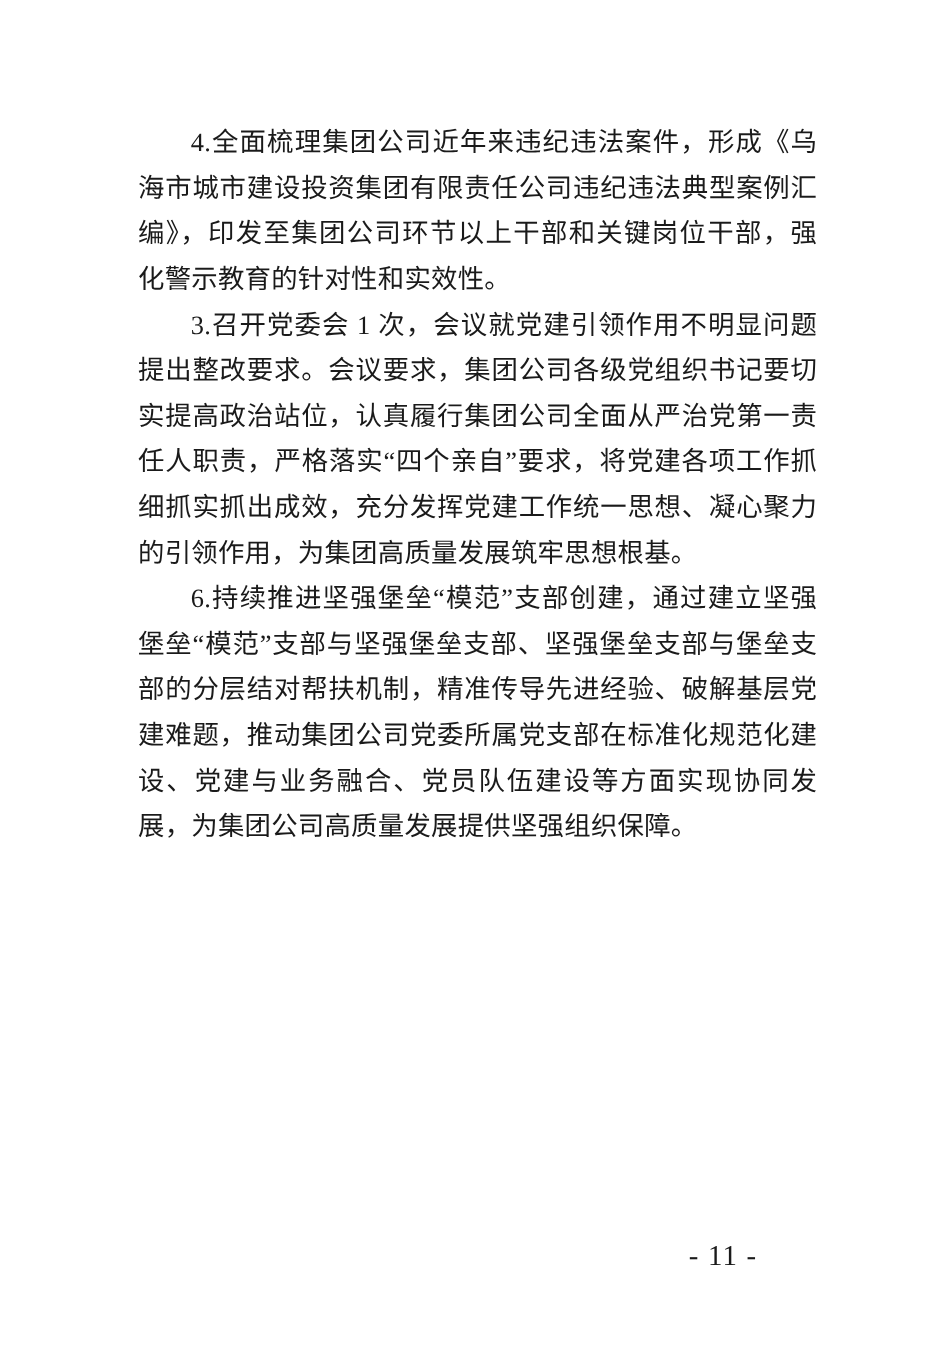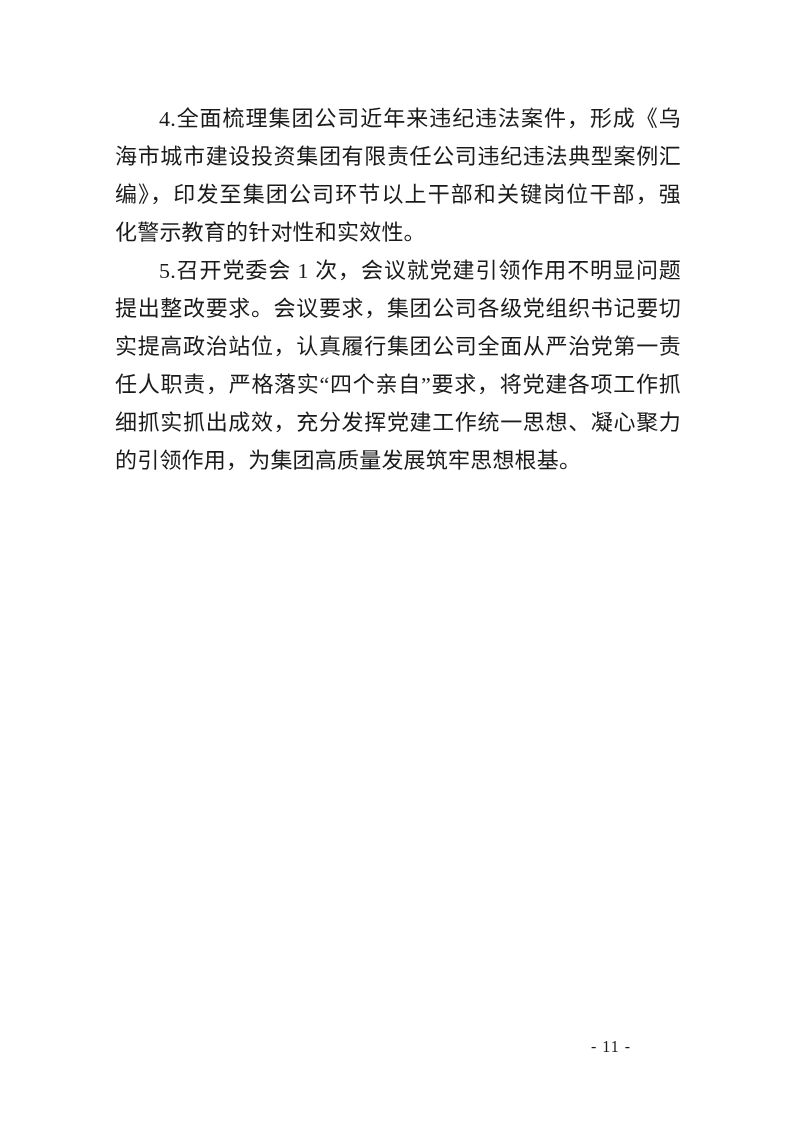--- a/index.html
+++ b/index.html
@@ -30,28 +30,29 @@
     letter-spacing: 0.2px;
     text-align: justify;
     text-justify: inter-ideograph;
     text-indent: 2em;
     word-break: break-all;
   }
   .page-number {
     position: absolute;
     top: 1032px;
     right: 118px;
-    font-size: 16px;
+    font-size: 24px;
     line-height: 30px;
     color: #1a1a1a;
     letter-spacing: 1px;
   }
 </style>
 </head>
 <body>
 
 <div class="page">
   <div class="content">
     <p class="para">4.全面梳理集团公司近年来违纪违法案件，形成《乌海市城市建设投资集团有限责任公司违纪违法典型案例汇编》，印发至集团公司环节以上干部和关键岗位干部，强化警示教育的针对性和实效性。</p>
-    <p class="para">5.召开党委会 1 次，会议就党建引领作用不明显问题提出整改要求。会议要求，集团公司各级党组织书记要切实提高政治站位，认真履行集团公司全面从严治党第一责任人职责，严格落实“四个亲自”要求，将党建各项工作抓细抓实抓出成效，充分发挥党建工作统一思想、凝心聚力的引领作用，为集团高质量发展筑牢思想根基。</p>
+    <p class="para">3.召开党委会 1 次，会议就党建引领作用不明显问题提出整改要求。会议要求，集团公司各级党组织书记要切实提高政治站位，认真履行集团公司全面从严治党第一责任人职责，严格落实“四个亲自”要求，将党建各项工作抓细抓实抓出成效，充分发挥党建工作统一思想、凝心聚力的引领作用，为集团高质量发展筑牢思想根基。</p>
+    <p class="para">6.持续推进坚强堡垒“模范”支部创建，通过建立坚强堡垒“模范”支部与坚强堡垒支部、坚强堡垒支部与堡垒支部的分层结对帮扶机制，精准传导先进经验、破解基层党建难题，推动集团公司党委所属党支部在标准化规范化建设、党建与业务融合、党员队伍建设等方面实现协同发展，为集团公司高质量发展提供坚强组织保障。</p>
   </div>
   <div class="page-number">- 11 -</div>
 </div>
 
 </body></html>

